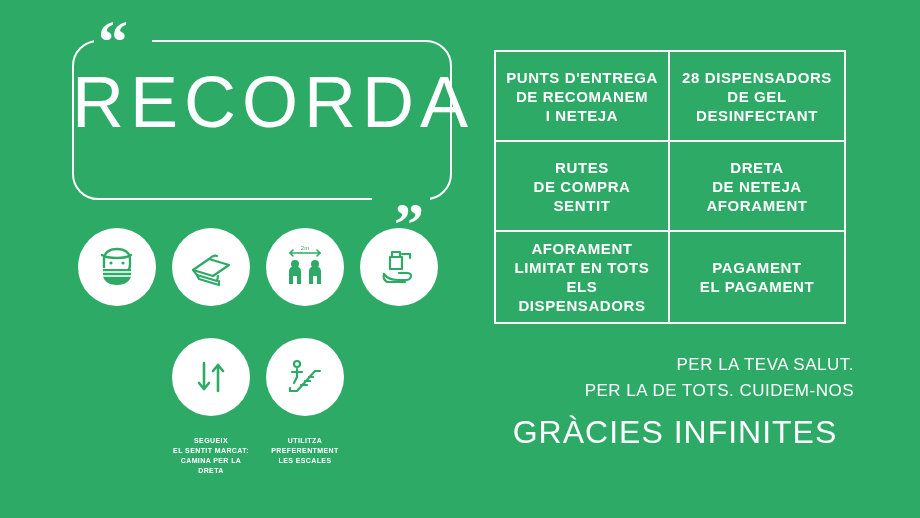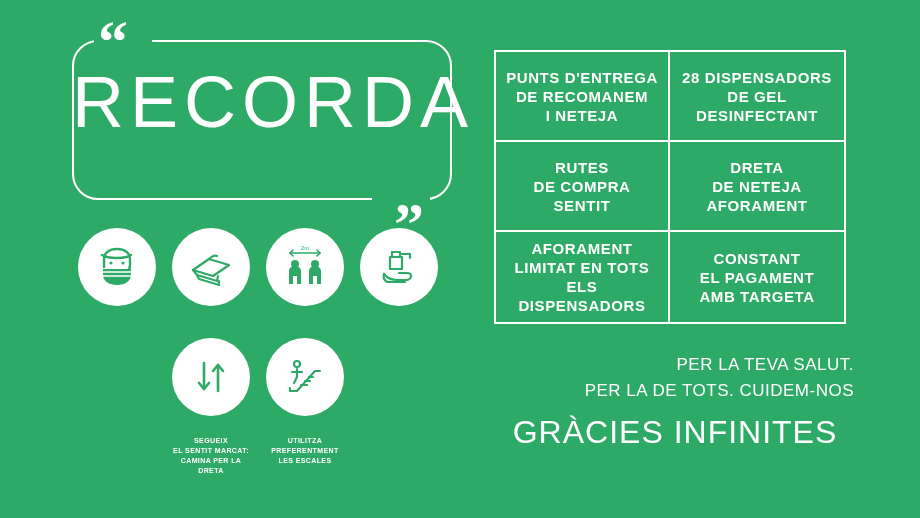--- a/index.html
+++ b/index.html
@@ -243,23 +243,22 @@
     </div>
     <div class="cell b-r">
       <span>
           <div>AFORAMENT</div>
           <div>LIMITAT EN TOTS</div>
           <div>ELS DISPENSADORS</div>
         </span>
     </div>
     <div class="cell">
       <span>
-          <div>CONSTANT</div>
+          <div>PAGAMENT</div>
           <div>EL PAGAMENT</div>
-          <div>AMB TARGETA</div>
         </span>
     </div>
   </div>
 
   <div class="slogan">
     <div>PER LA TEVA SALUT.</div>
     <div>PER LA DE TOTS. CUIDEM-NOS</div>
   </div>
   <div class="thanks">GRÀCIES INFINITES</div>
 

